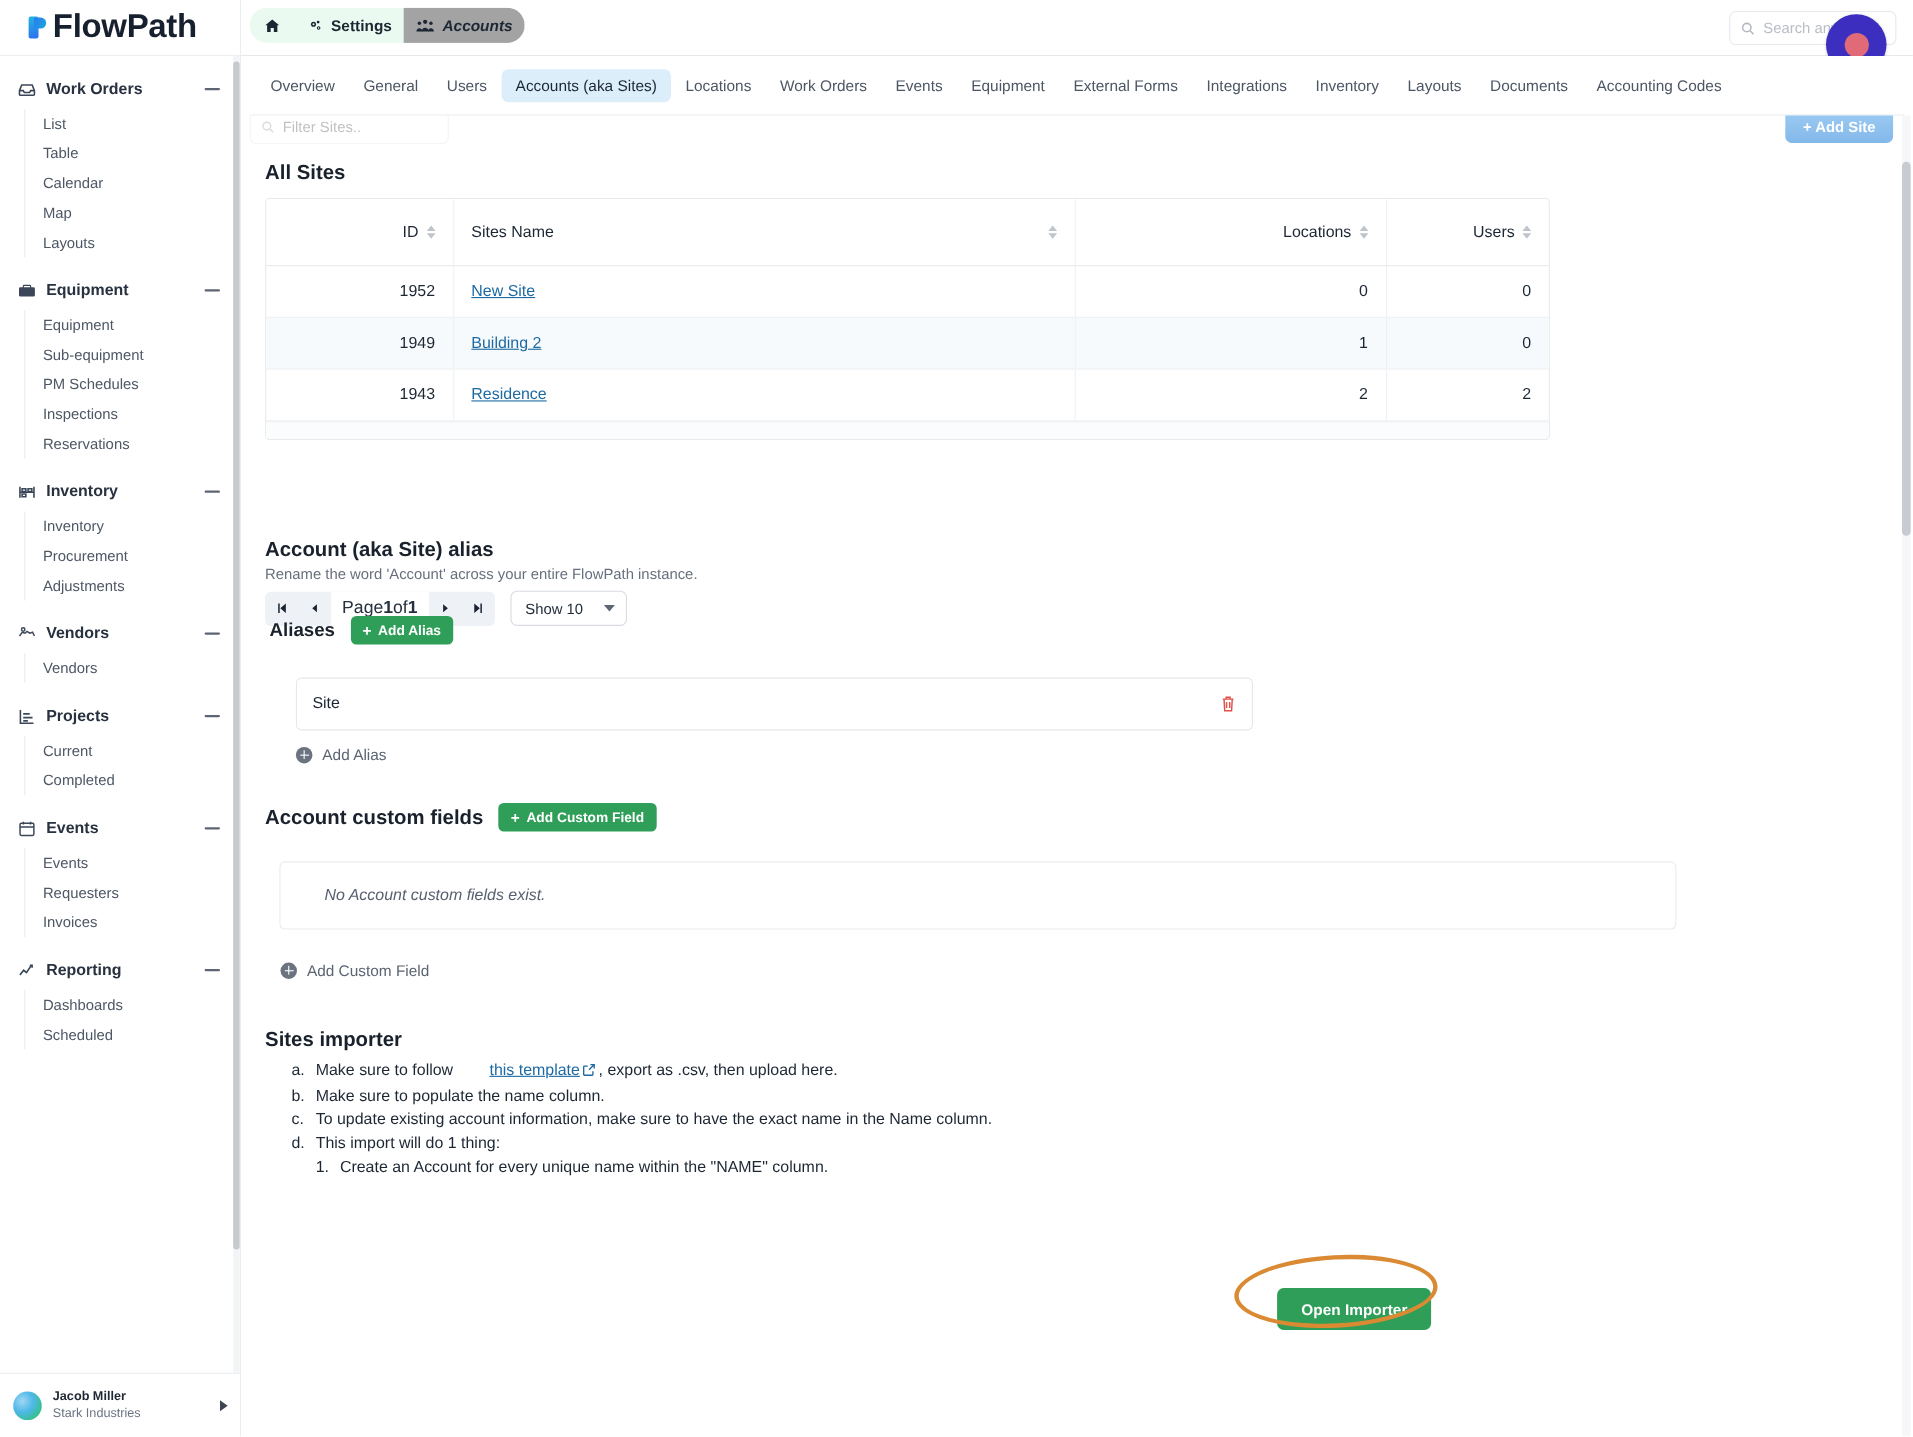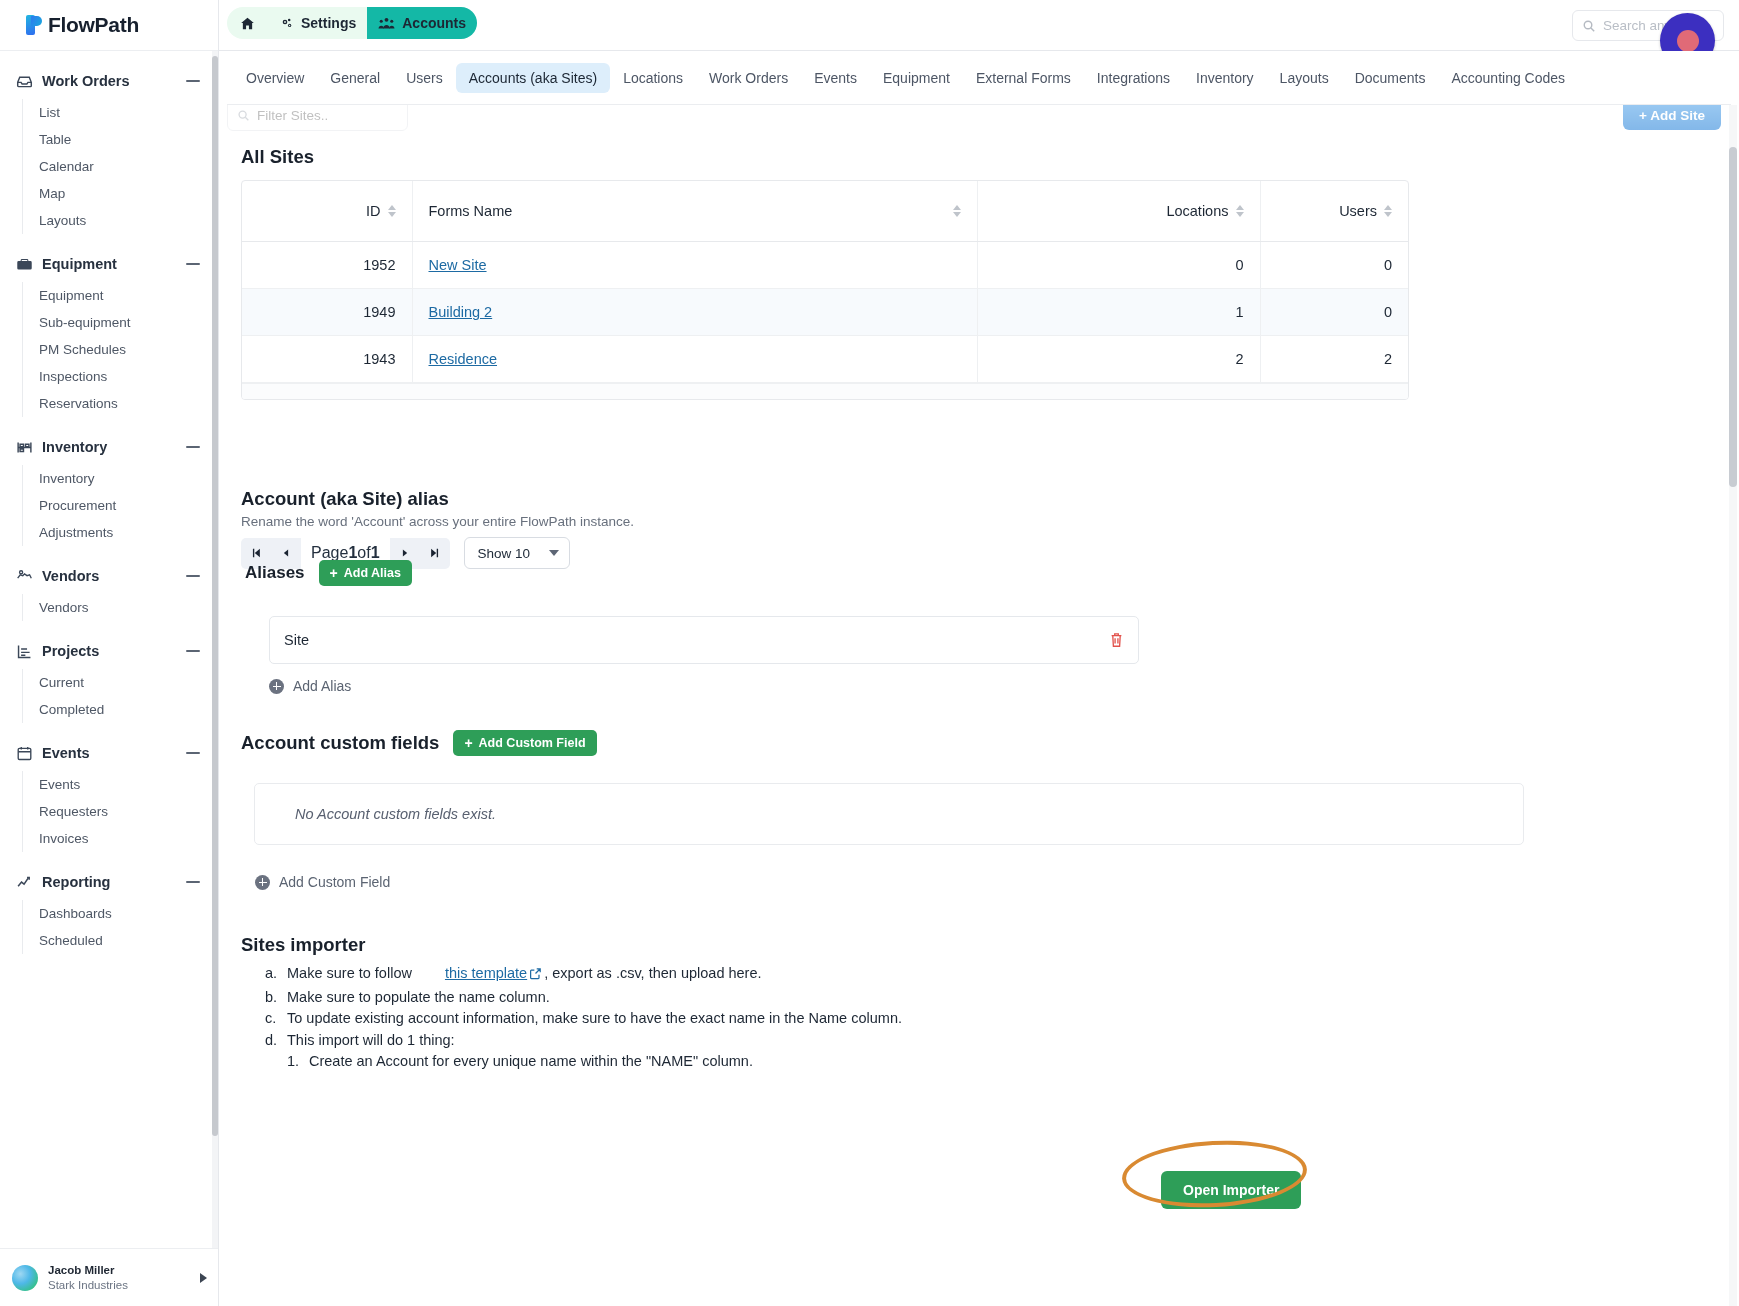--- a/index.html
+++ b/index.html
@@ -35,21 +35,21 @@
     content: ""; position: absolute; left: 2px; top: 1px;
     width: 9px; height: 20px; border-radius: 2px;
     background: linear-gradient(160deg, #22b6e0 0%, #2f6df0 100%);
   }
   #brand .logo-mark::after {
     content: ""; position: absolute; left: 7px; top: 2px;
     width: 11px; height: 10px; border-radius: 0 6px 6px 0;
     background: linear-gradient(120deg, #2e79ef 0%, #19a9dd 100%);
   }
   #brand .brand-text {
-    font-size: 21px; font-weight: bold; letter-spacing: -0.3px;
+    font-size: 30px; font-weight: bold; letter-spacing: -0.3px;
     color: #17202e;
   }
 
   #nav-scroll {
     position: absolute; top: 51px; left: 0; right: 0; bottom: 58px;
     overflow: hidden;
   }
   .nav-group-head {
     display: flex; align-items: center;
     padding: 0 18px 0 14px;
@@ -118,21 +118,21 @@
     position: absolute; left: 8px; top: 7px;
     display: flex; align-items: center; height: 32px;
     border-radius: 16px; overflow: hidden;
   }
   .crumb {
     display: flex; align-items: center; height: 32px;
     padding: 0 11px; font-size: 14px; font-weight: bold; color: #1d2734;
   }
   .crumb.home { background: #eafaf0; padding-right: 6px; padding-left: 13px; }
   .crumb.settings { background: #eafaf0; }
-  .crumb.accounts { background: #14b8a6; }
+  .crumb.accounts { background: #a3a3a3; font-style: italic; }
   .crumb .cicon { margin-right: 7px; display: flex; color: #1d2734; }
 
   #search-box {
     position: absolute; right: 15px; top: 10px;
     width: 152px; height: 31px;
     border: 1px solid #e6e8ec; border-radius: 6px;
     display: flex; align-items: center; padding-left: 9px;
     background: #fff;
   }
   #search-box .sicon { color: #b5bac2; margin-right: 7px; display: flex; }
@@ -587,21 +587,21 @@
               <div class="thwrap">
                 <span>ID</span>
                 <span class="sortico">
                     <i class="up"></i>
                     <i class="dn"></i>
                   </span>
               </div>
             </th>
             <th class="name-col colsep" style="width:565px">
               <div class="thwrap">
-                <span>Forms Name</span>
+                <span>Sites Name</span>
                 <span class="sortico">
                     <i class="up"></i>
                     <i class="dn"></i>
                   </span>
               </div>
             </th>
             <th class="colsep" style="width:283px">
               <div class="thwrap">
                 <span>Locations</span>
                 <span class="sortico">

